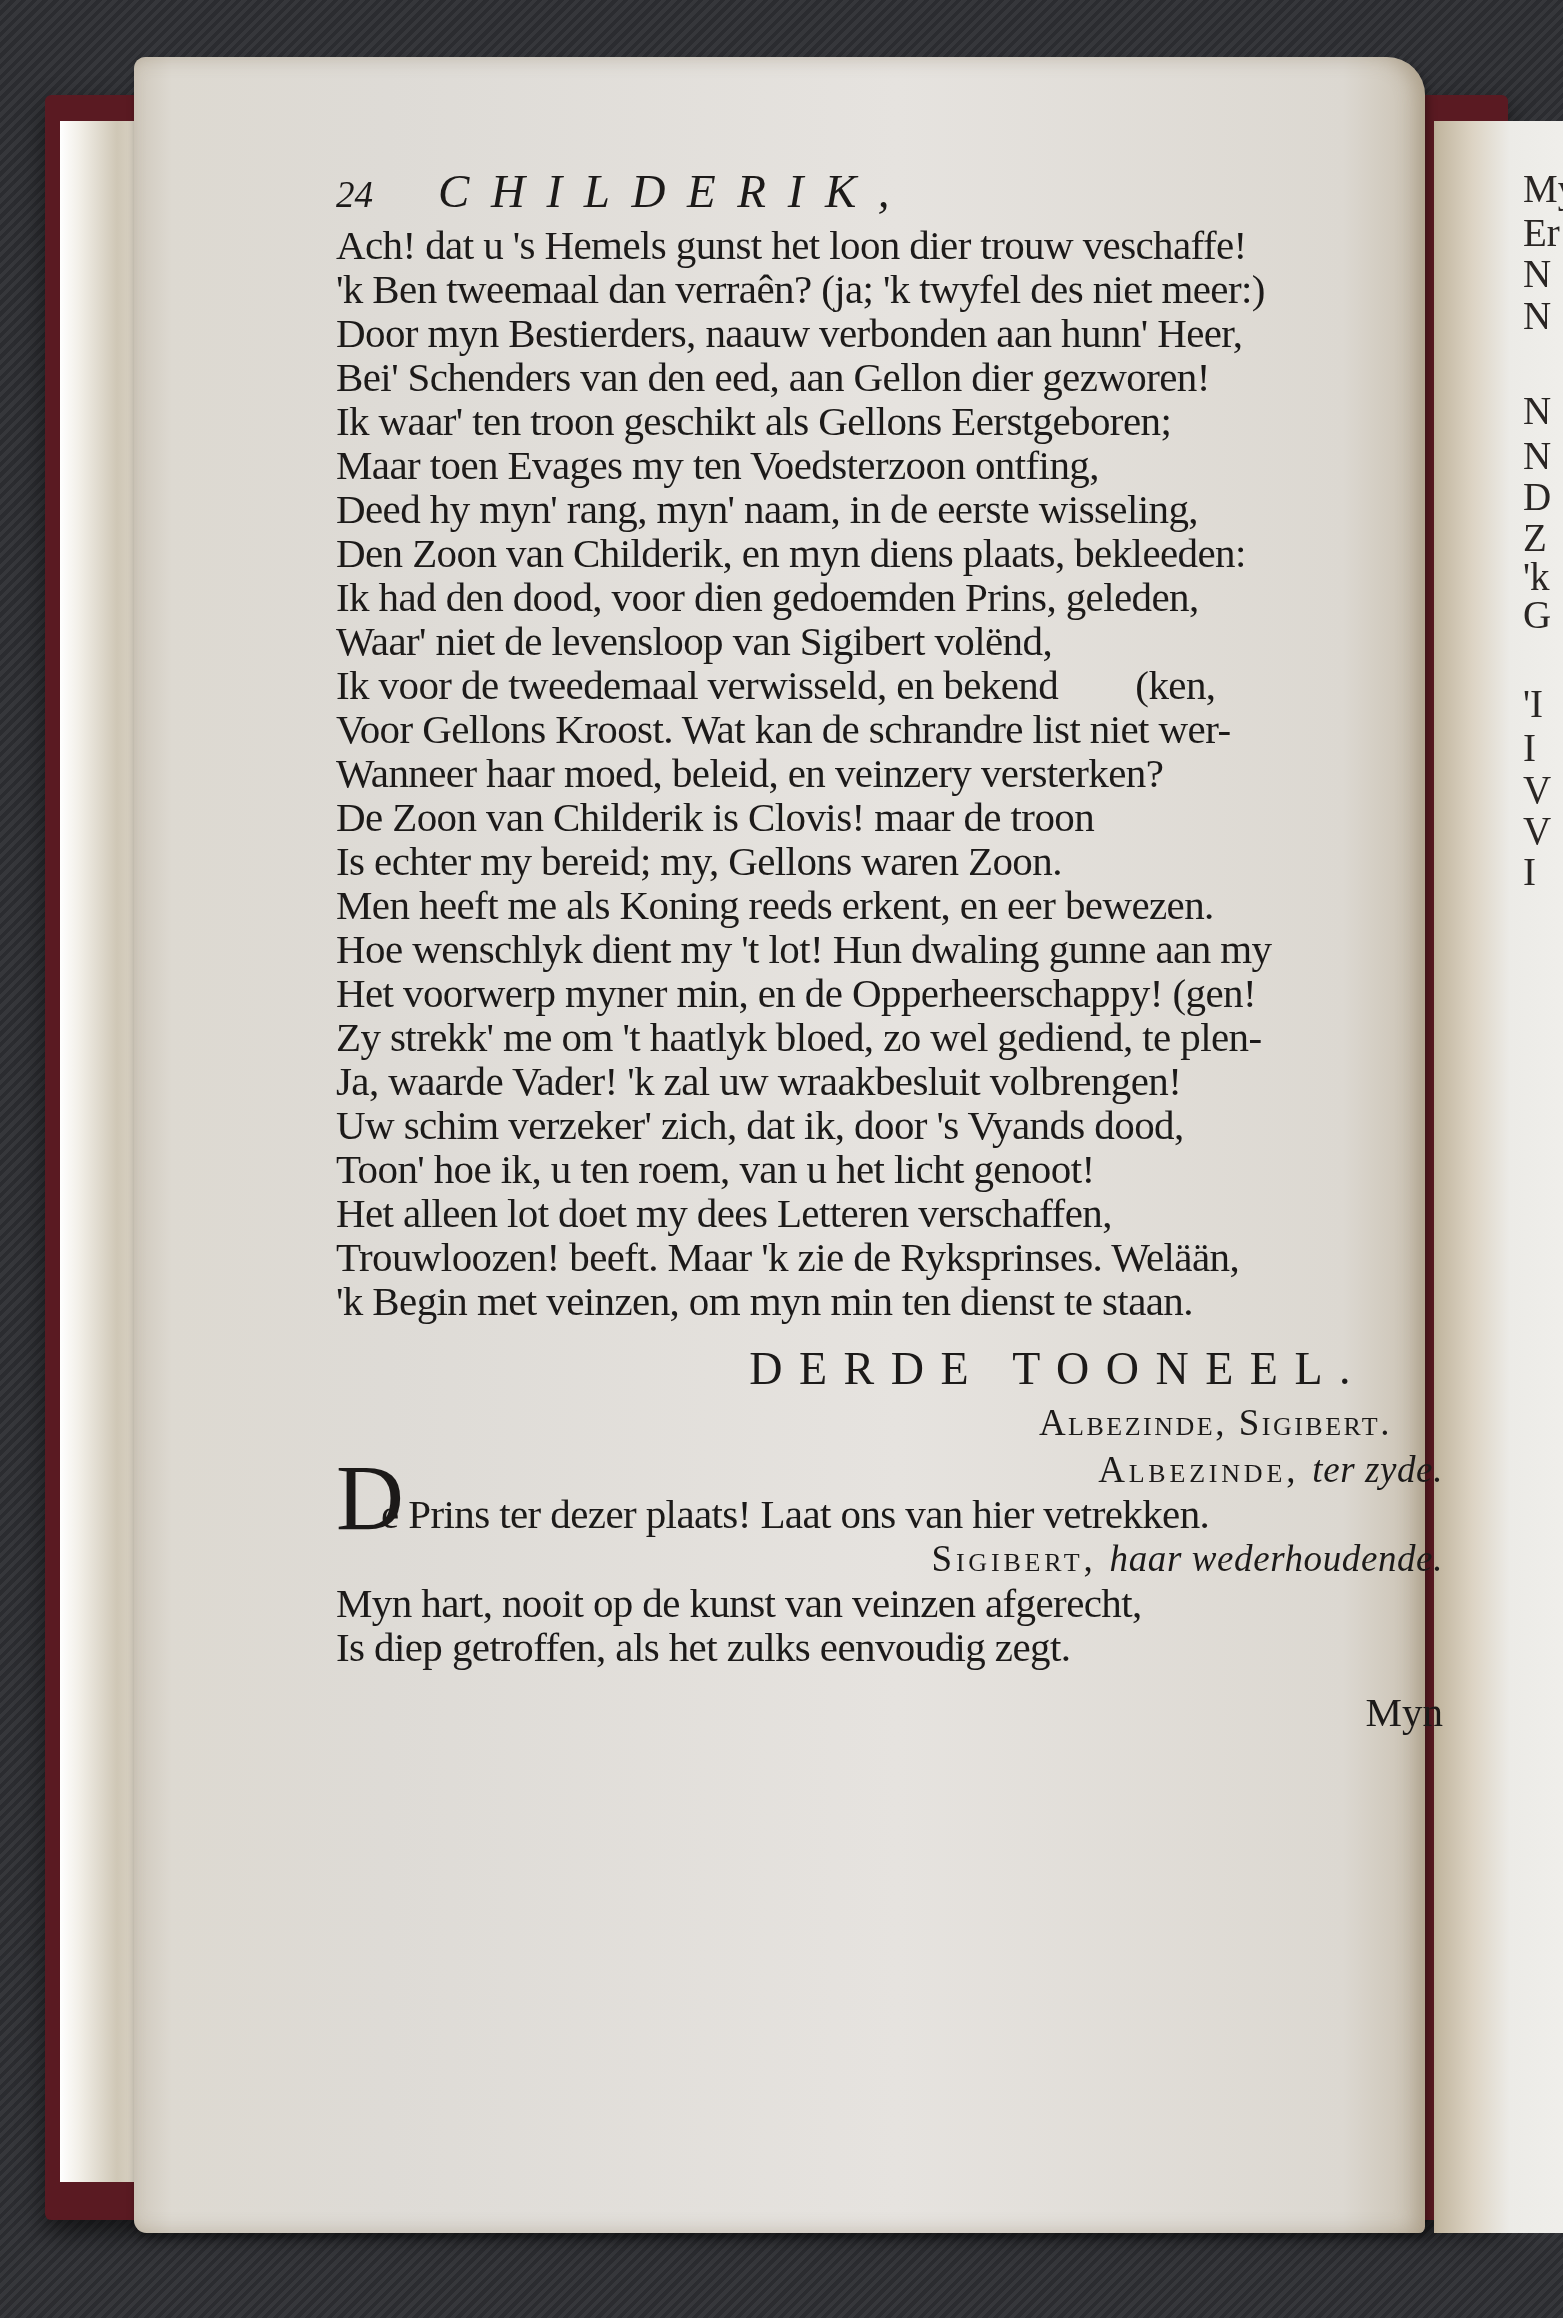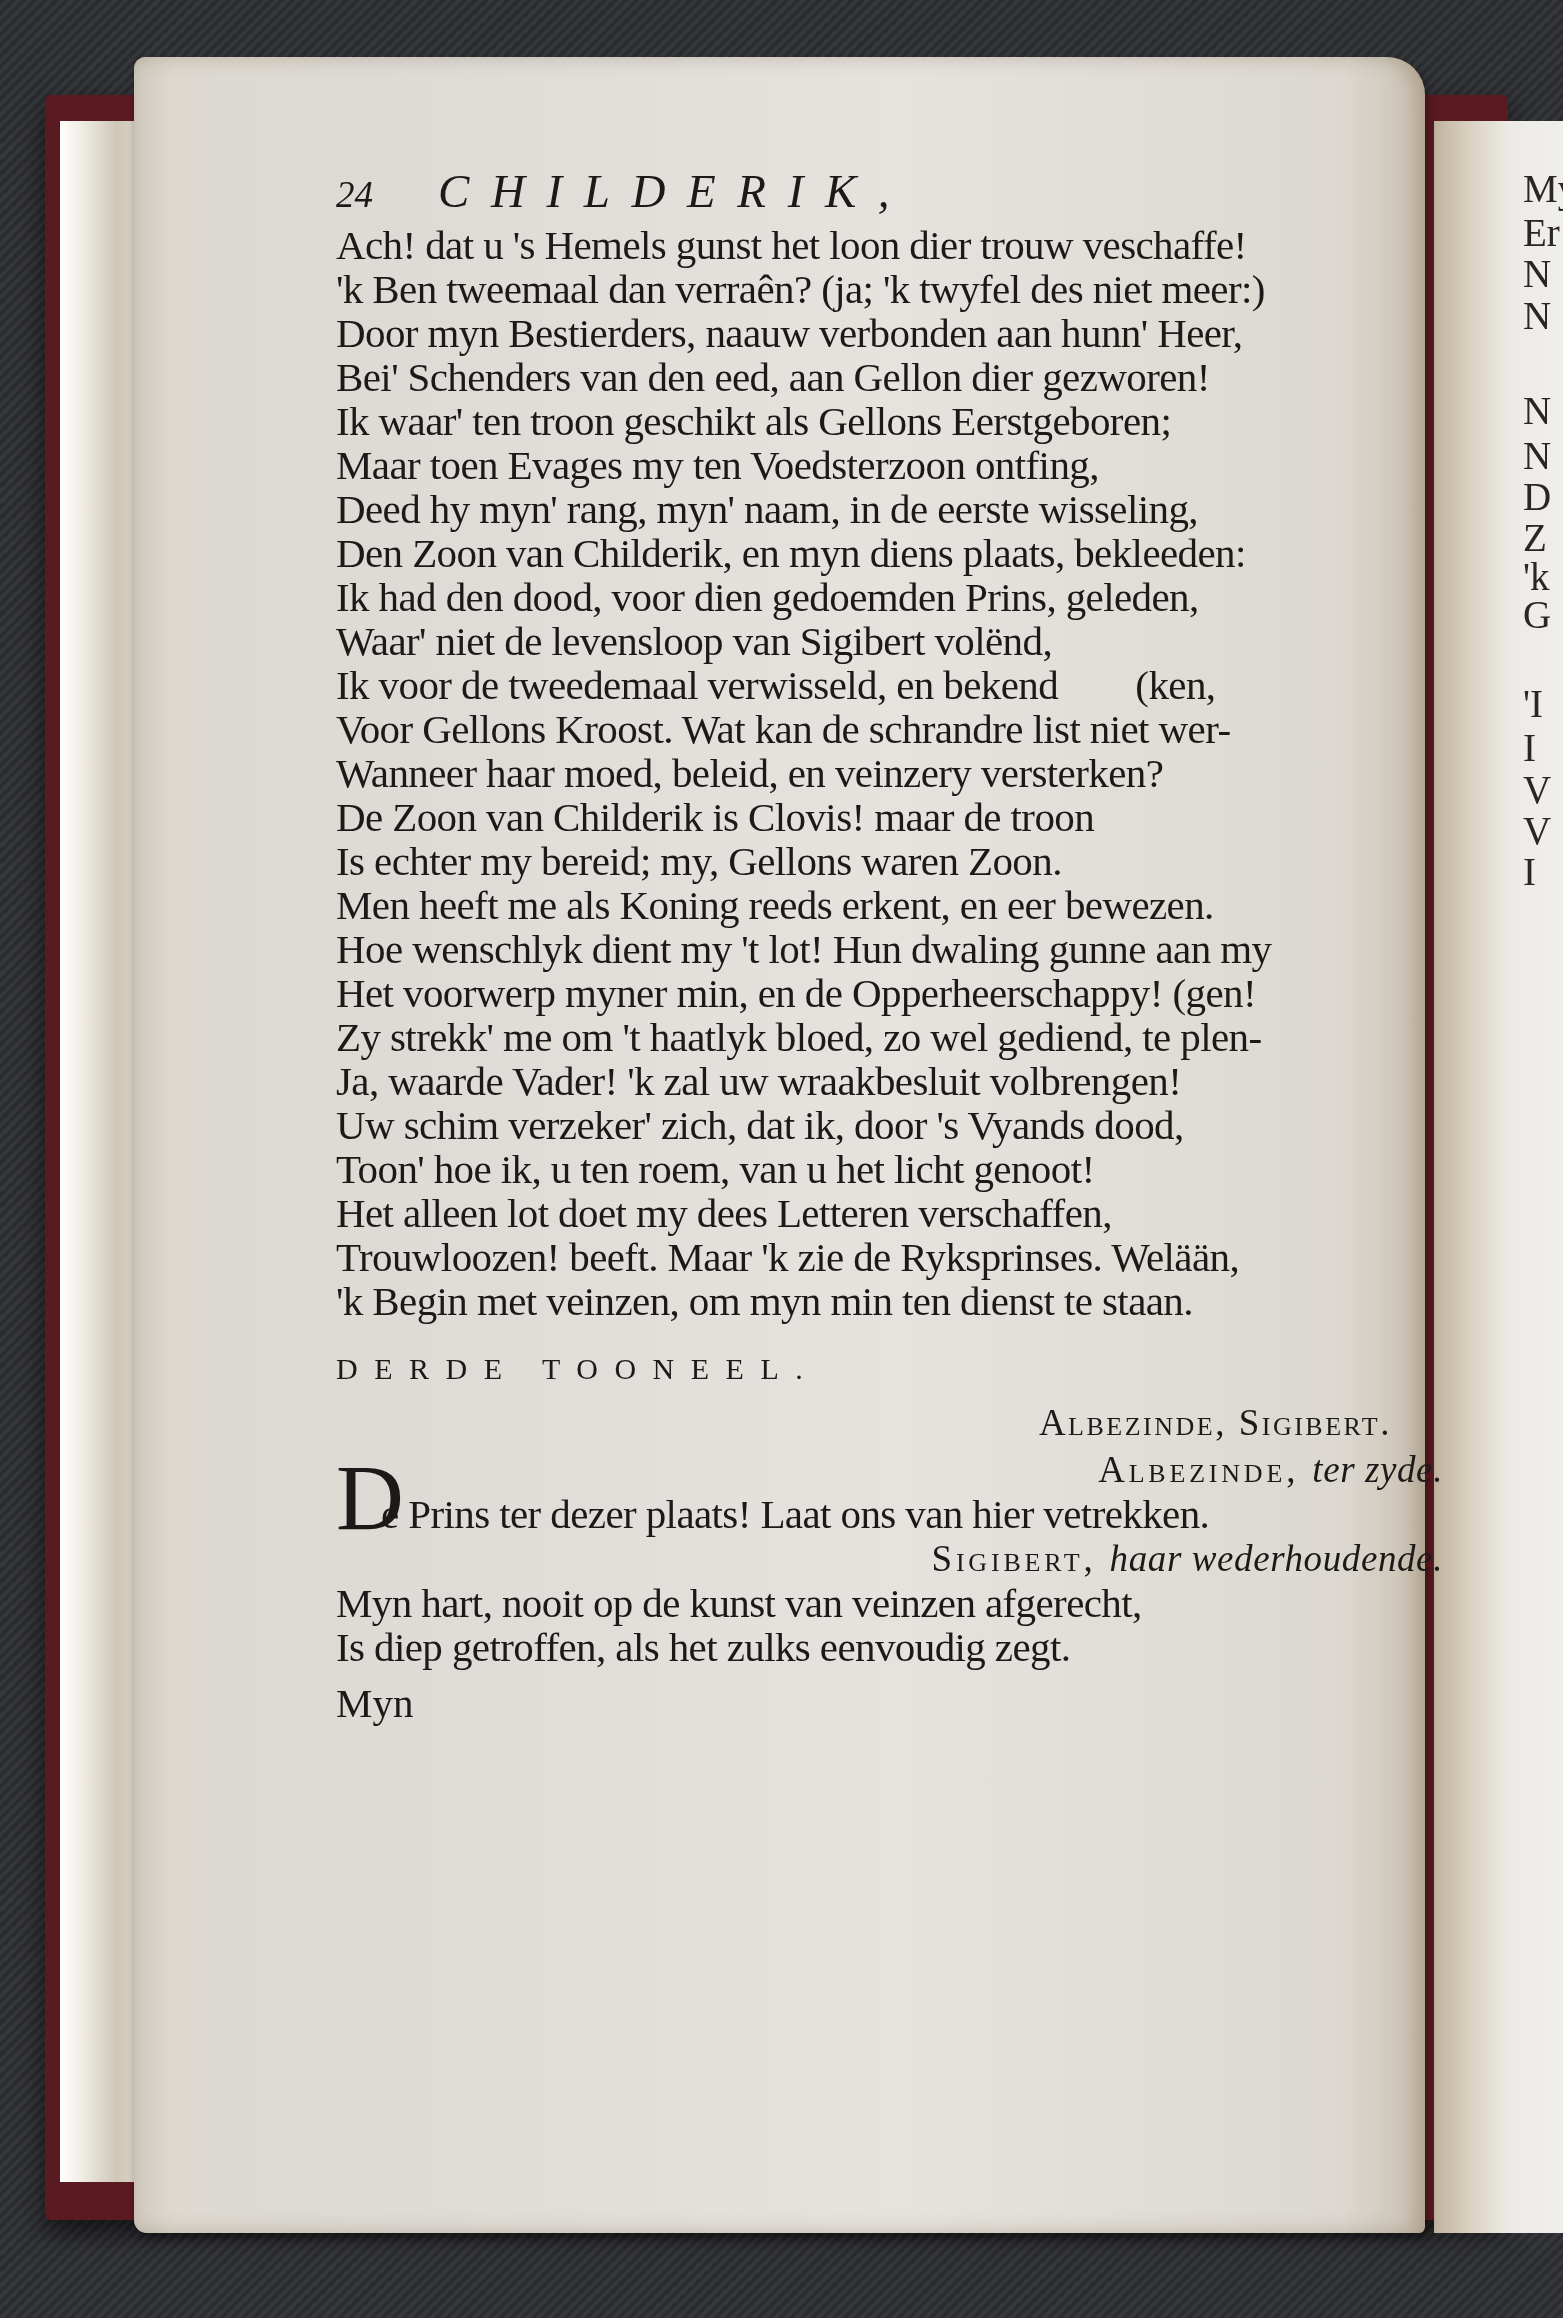--- a/index.html
+++ b/index.html
@@ -39,38 +39,38 @@
     display: flex; align-items: baseline; height: 59px; font-style: italic;
   }
   .page-num { font-size: 37px; width: 102px; }
   .running-title { font-size: 47px; letter-spacing: 21.6px; }
   .verse {
     font-size: 41px; line-height: 44px; white-space: nowrap;
     font-family: "Liberation Serif", serif; transform-origin: left center;
     letter-spacing: -0.6px;
   }
   .scene-title {
-    text-align: left; font-size: 30px; letter-spacing: 16.5px;
+    text-align: right; font-size: 46px; letter-spacing: 16.5px;
     margin-top: 15.3px; height: 61px; line-height: 61px; padding-right: 76px;
   }
   .cast {
     text-align: right; font-variant: small-caps; font-size: 37px; letter-spacing: 2.5px;
     height: 48px; line-height: 48px; padding-right: 51px;
   }
   .speaker {
     text-align: right; font-variant: small-caps; font-size: 37px; letter-spacing: 3.8px;
     height: 45px; line-height: 45px;
   }
   .speaker em { font-style: italic; letter-spacing: 0.6px; font-variant: normal; }
   .dropcap-line { position: relative; padding-left: 45px; }
   .dropcap {
     position: absolute; left: 0; top: -42px; font-size: 94px; line-height: 94px;
   }
   .catchword {
-    text-align: left; font-size: 41px; margin-top: 10px; padding-right: 0px;
+    text-align: right; font-size: 41px; margin-top: 19px; padding-right: 0px;
   }
 </style>
 </head>
 <body>
 
 <div class="cover"></div>
 <div class="page-edges"></div>
 <div class="right-page">
   <span class="edge-letter" style="top:45px">My</span>
   <span class="edge-letter" style="top:89px">Er</span>

